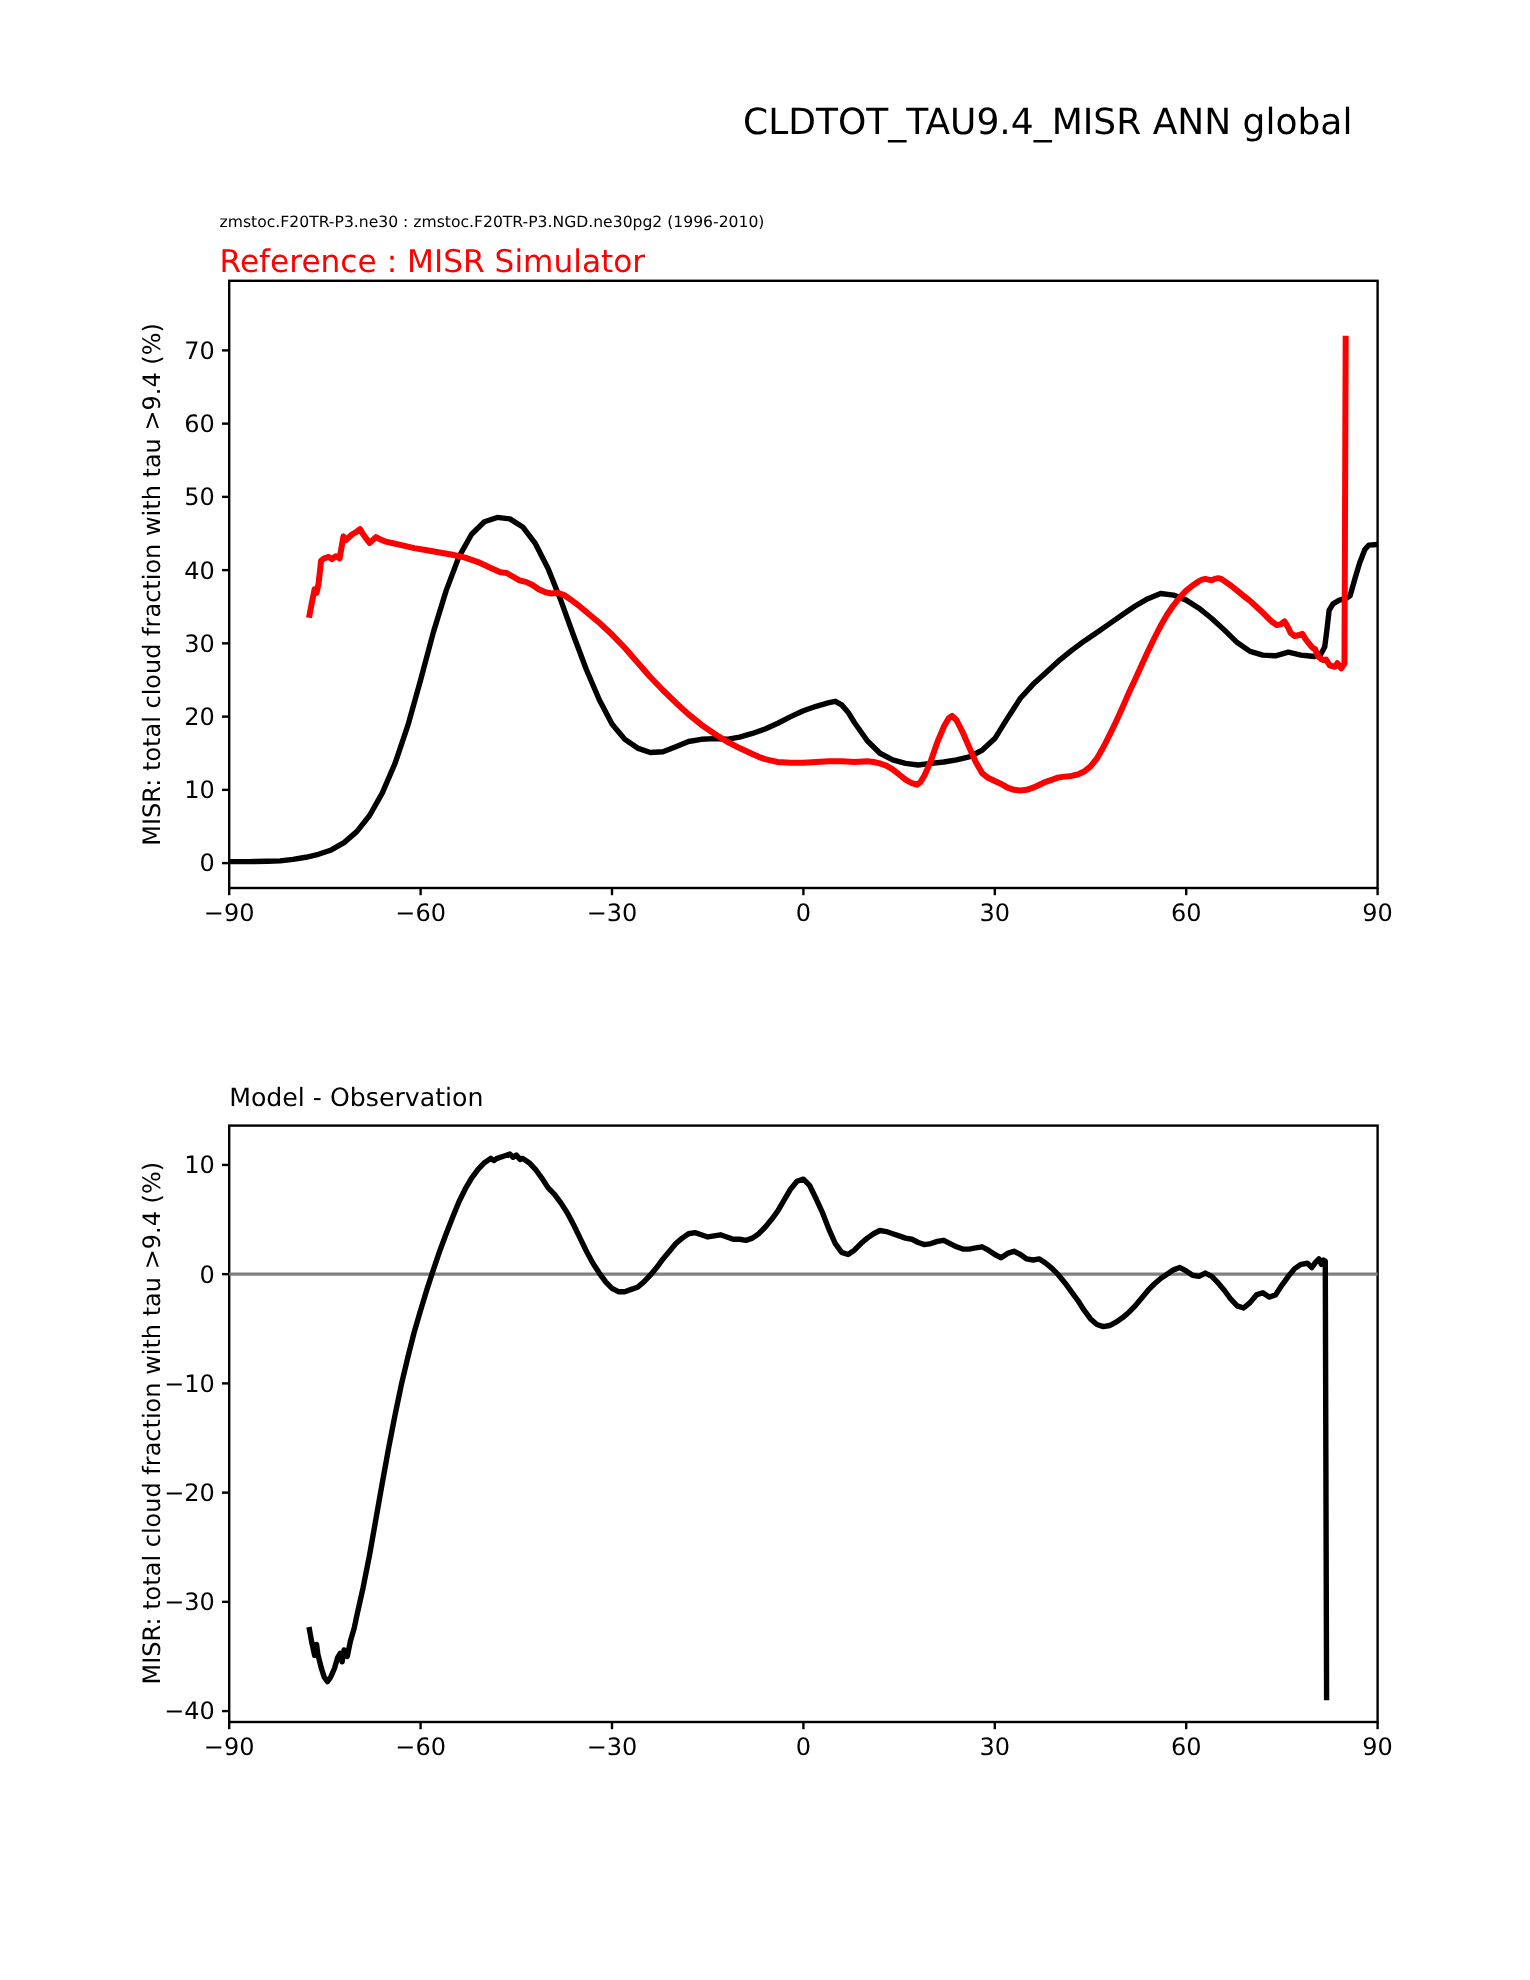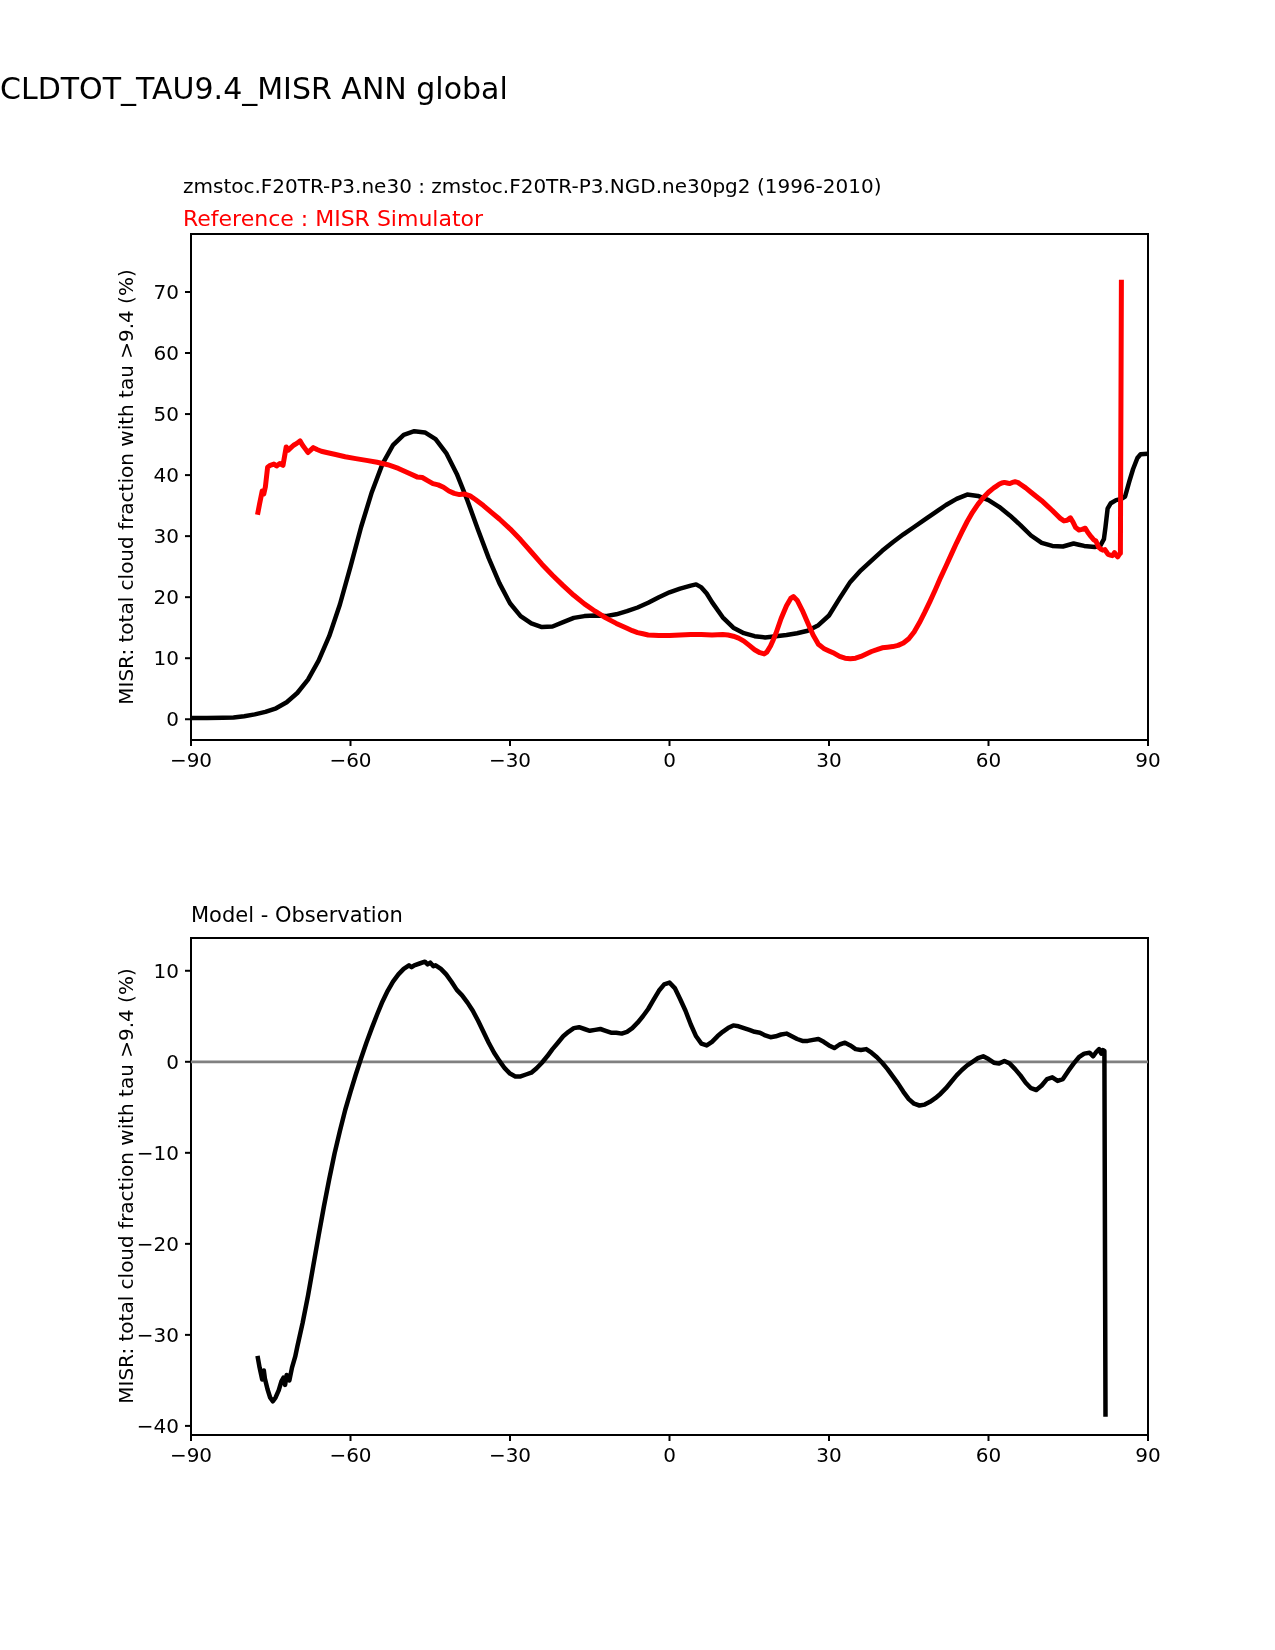--- a/index.html
+++ b/index.html
@@ -5,30 +5,30 @@
   html,body { margin:0; padding:0; background:#ffffff; }
   .figure {
     position:relative;
     width:1275px; height:1650px;
     background:#ffffff;
     font-family:"DejaVu Sans", sans-serif;
     color:#000;
     overflow:hidden;
   }
   .main-title {
-    position:absolute; top:72px; left:0; width:1127px;
-    text-align:left; font-size:30px; line-height:34px;
+    position:absolute; top:86px; left:0; width:1127px;
+    text-align:right; font-size:30px; line-height:34px;
   }
   .subtitle-model {
     position:absolute; left:183px; top:174px;
-    font-size:20px; line-height:24px; color:#000;
+    font-size:13px; line-height:24px; color:#000;
   }
   .subtitle-reference {
     position:absolute; left:183px; top:207px;
-    font-size:22px; line-height:24px; color:#ff0000;
+    font-size:26px; line-height:24px; color:#ff0000;
   }
   .ylabel {
     position:absolute;
     font-size:20px; white-space:nowrap;
     transform:translate(-50%,-50%) rotate(-90deg);
   }
   .ylabel.top-chart { left:126px; top:487px; }
   .ylabel.bottom-chart { left:126px; top:1186px; }
   .panel2-title {
     position:absolute; left:191px; width:957px; top:903px;

